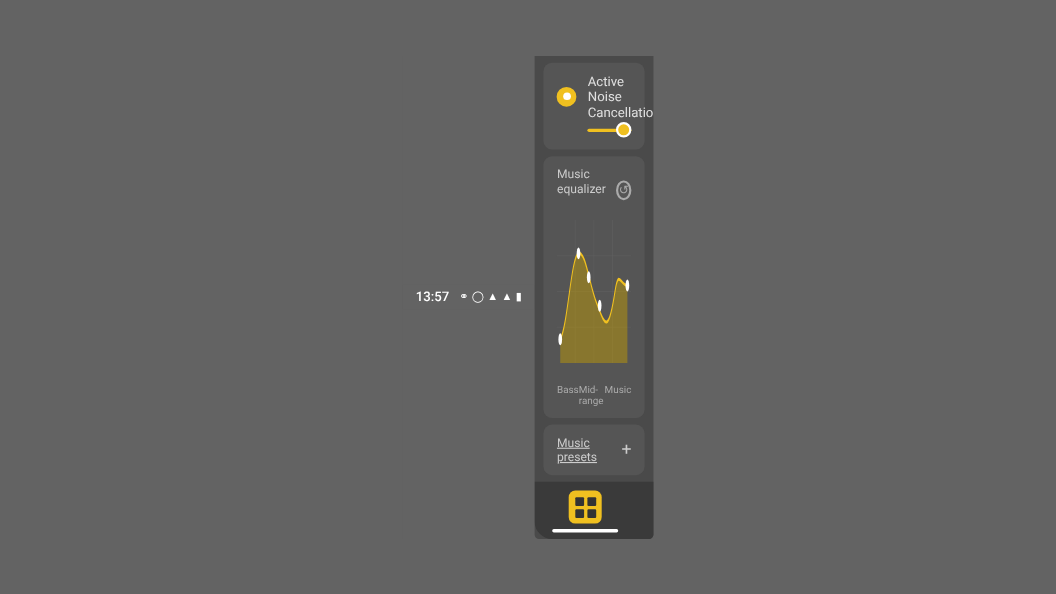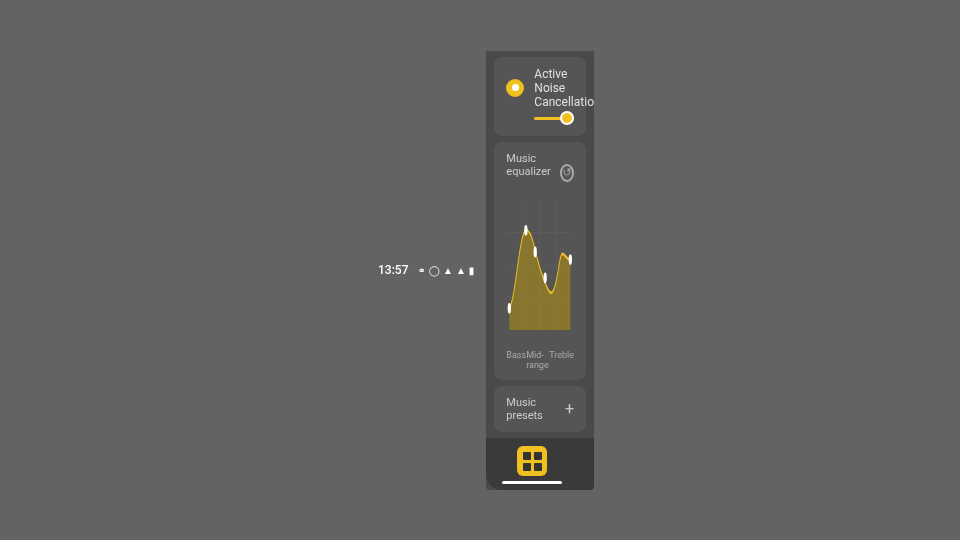--- a/index.html
+++ b/index.html
@@ -173,20 +173,21 @@
       background: #555555;
       border-radius: 8px;
       margin: 0 8px 6px;
       padding: 10px 12px;
       cursor: pointer;
     }
 
     .music-presets-label {
       font-size: 11px;
       color: #cccccc;
+      text-decoration: underline;
     }
 
     .plus-icon {
       font-size: 16px;
       color: #cccccc;
       line-height: 1;
     }
 
     .bottom-nav {
       width: 228px;
@@ -313,21 +314,21 @@
           <circle cx="60" cy="28" r="5" fill="white"></circle>
           <circle cx="88" cy="48" r="5" fill="white"></circle>
           <circle cx="118" cy="72" r="5" fill="white"></circle>
           <circle cx="194" cy="55" r="5" fill="white"></circle>
         </svg>
       </div>
 
       <div class="eq-labels">
         <span>Bass</span>
         <span>Mid-range</span>
-        <span>Treble</span>
+        <span>Music</span>
       </div>
     </div>
 
     <div class="music-presets">
       <span class="music-presets-label">Music presets</span>
       <span class="plus-icon">+</span>
     </div>
 
     <div class="bottom-nav">
 

